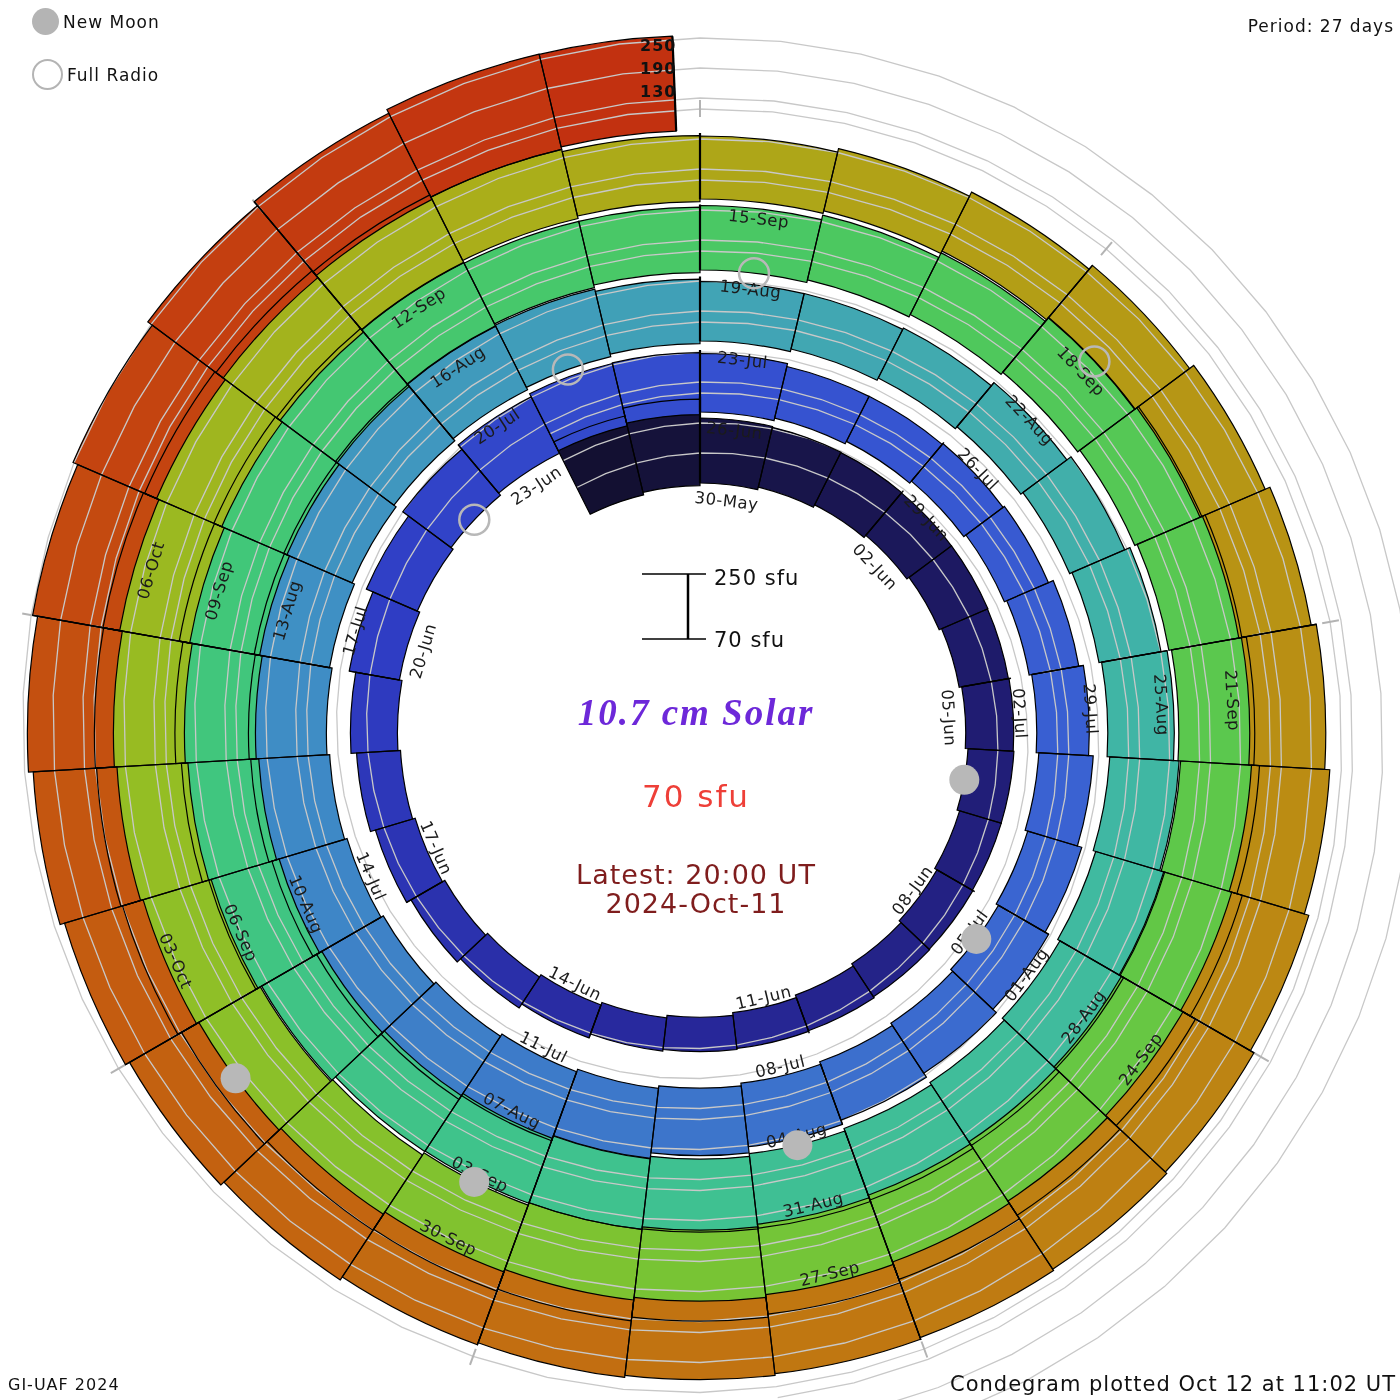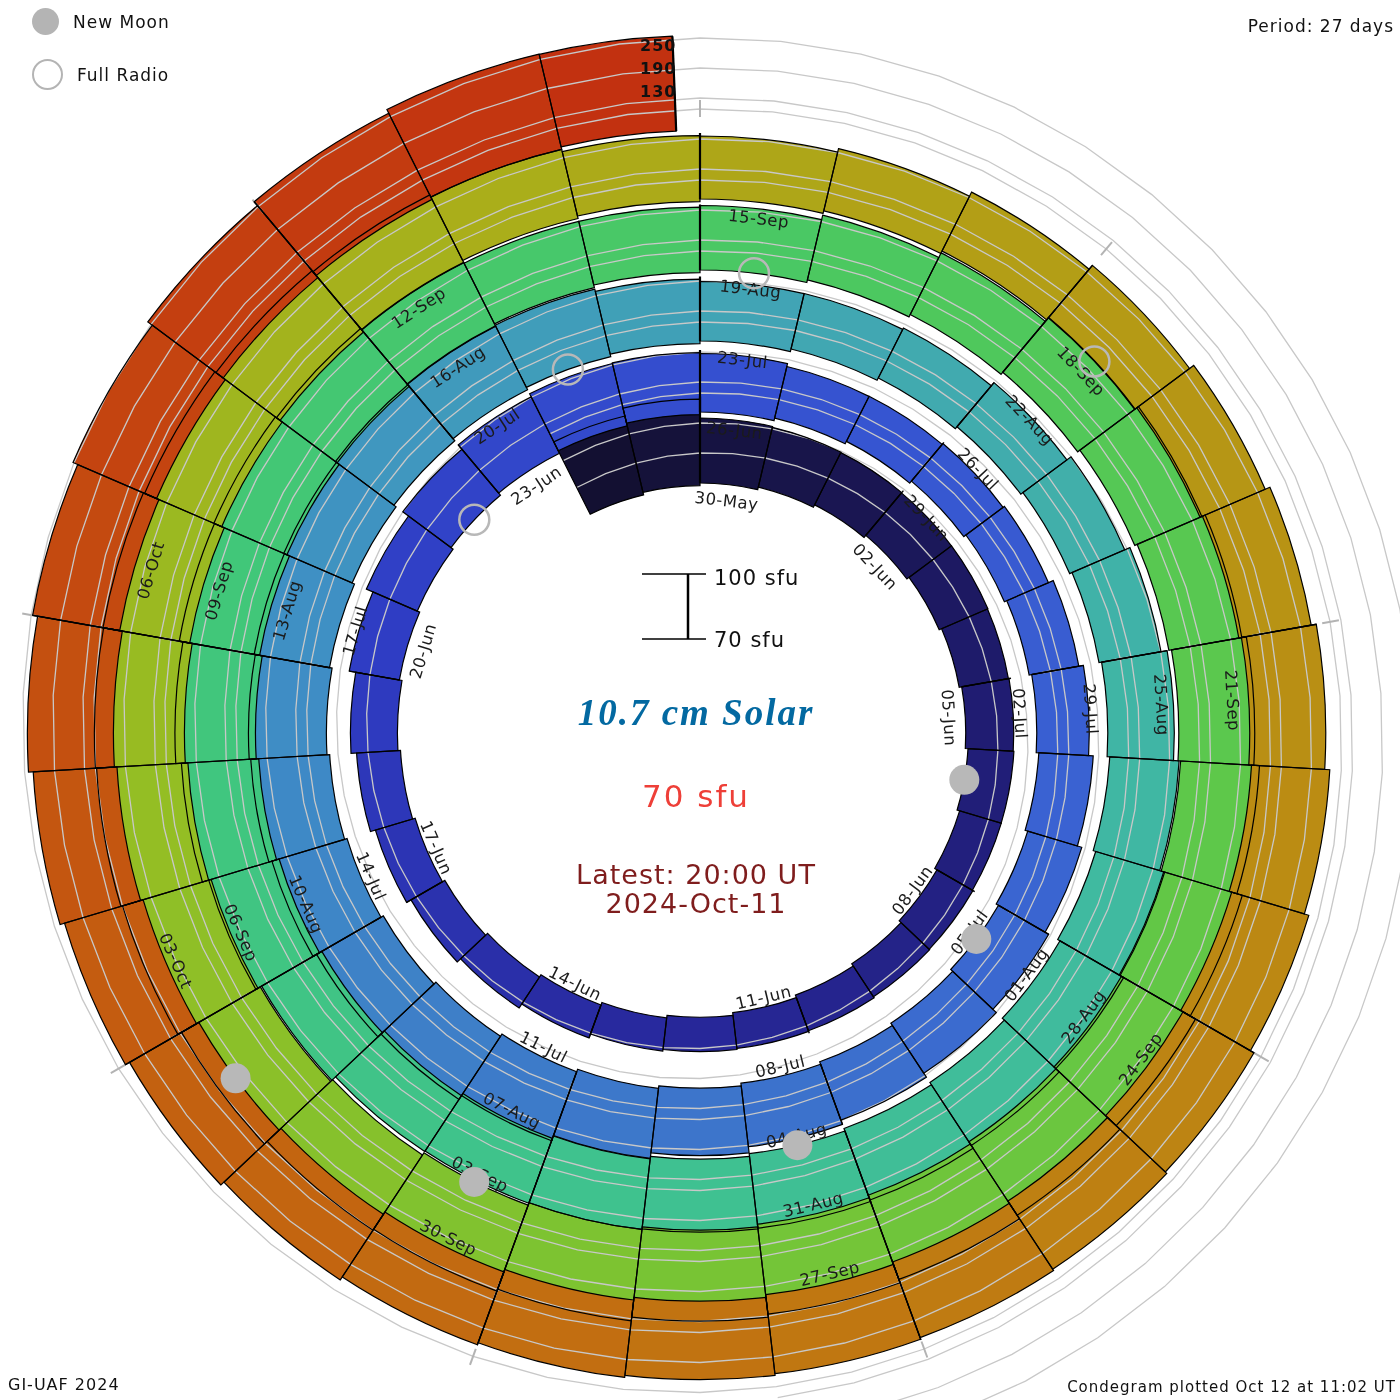--- a/index.html
+++ b/index.html
@@ -1,35 +1,35 @@
 <!DOCTYPE html>
 <html><head>
 <meta charset="utf-8">
 <style>
   html,body{margin:0;padding:0;background:#fff;}
   .stage{position:relative;width:1400px;height:1400px;background:#ffffff;overflow:hidden;
          font-family:"DejaVu Sans","Liberation Sans",sans-serif;color:#111;}
   .abs{position:absolute;}
   svg{position:absolute;left:0;top:0;}
-  .legend-item{display:flex;align-items:center;gap:14px;margin-bottom:24px;}
+  .legend-item{display:flex;align-items:center;gap:4px;margin-bottom:24px;}
   .legend-swatch{width:27px;height:27px;border-radius:50%;flex:0 0 auto;}
   .swatch-new{background:#b4b4b4;}
   .swatch-full{background:#fff;border:2px solid #b4b4b4;}
   .legend-label{font-size:17px;letter-spacing:1px;}
   .period{right:6px;top:16px;font-size:17px;letter-spacing:1px;text-align:left;}
   .radial-axis{left:640px;top:34px;width:120px;text-align:left;font-size:16px;font-weight:bold;line-height:23px;letter-spacing:1px;}
   .center-block{left:396px;width:600px;text-align:center;}
   .title{top:694px;font-family:"Liberation Serif","DejaVu Serif",serif;
          font-style:italic;font-weight:bold;font-size:37px;line-height:38px;letter-spacing:2px;}
   .flux-now{top:778px;font-size:31px;letter-spacing:2px;}
   .latest{top:860px;font-size:27px;line-height:29px;letter-spacing:1px;}
   .scale-top{left:714px;top:566px;font-size:21px;letter-spacing:1px;}
   .scale-bottom{left:714px;top:628px;font-size:21px;letter-spacing:1px;}
   .credit{left:8px;bottom:6px;font-size:16px;letter-spacing:1px;}
-  .plotted{right:4px;bottom:4px;font-size:15px;letter-spacing:1px;text-align:right;}
+  .plotted{right:4px;bottom:4px;font-size:21px;letter-spacing:1px;text-align:right;}
 </style>
 </head>
 <body>
 
 <div class="stage">
 
   <svg id="plot" width="1400" height="1400" viewBox="0 0 1400 1400">
       <g>
         <path d="M590.2 514.3 L553.8 441.9 A325.74074074074076 325.74074074074076 0 0 1 624.9 416.0 L643.6 494.9 A244.74074074074073 244.74074074074073 0 0 0 590.2 514.3 Z" fill="#131032" stroke="none"></path>
         <path d="M643.0 492.3 L623.0 408.1 A333.8703703703704 333.8703703703704 0 0 1 700.0 399.1 L700.0 485.6 A247.37037037037038 247.37037037037038 0 0 0 643.0 492.3 Z" fill="#15123a" stroke="none"></path>
@@ -484,24 +484,24 @@
   </div>
 
   <div class="abs period">Period: 27 days</div>
 
   <div class="abs radial-axis">
     <div>250</div>
     <div>190</div>
     <div>130</div>
   </div>
 
-  <div class="abs scale-top">100 sfu</div>
+  <div class="abs scale-top">250 sfu</div>
   <div class="abs scale-bottom">70 sfu</div>
 
-  <div class="abs center-block title" style="color:#0369a1;">
+  <div class="abs center-block title" style="color:#6d28d9;">
     <div>10.7 cm Solar</div>
   </div>
   <div class="abs center-block flux-now" style="color:#ee3f38;">70 sfu</div>
   <div class="abs center-block latest" style="color:#7f1d1d;">
     <div>Latest: 20:00 UT</div>
     <div>2024-Oct-11</div>
   </div>
 
   <div class="abs credit">GI-UAF 2024</div>
   <div class="abs plotted">Condegram plotted Oct 12 at 11:02 UT</div>

